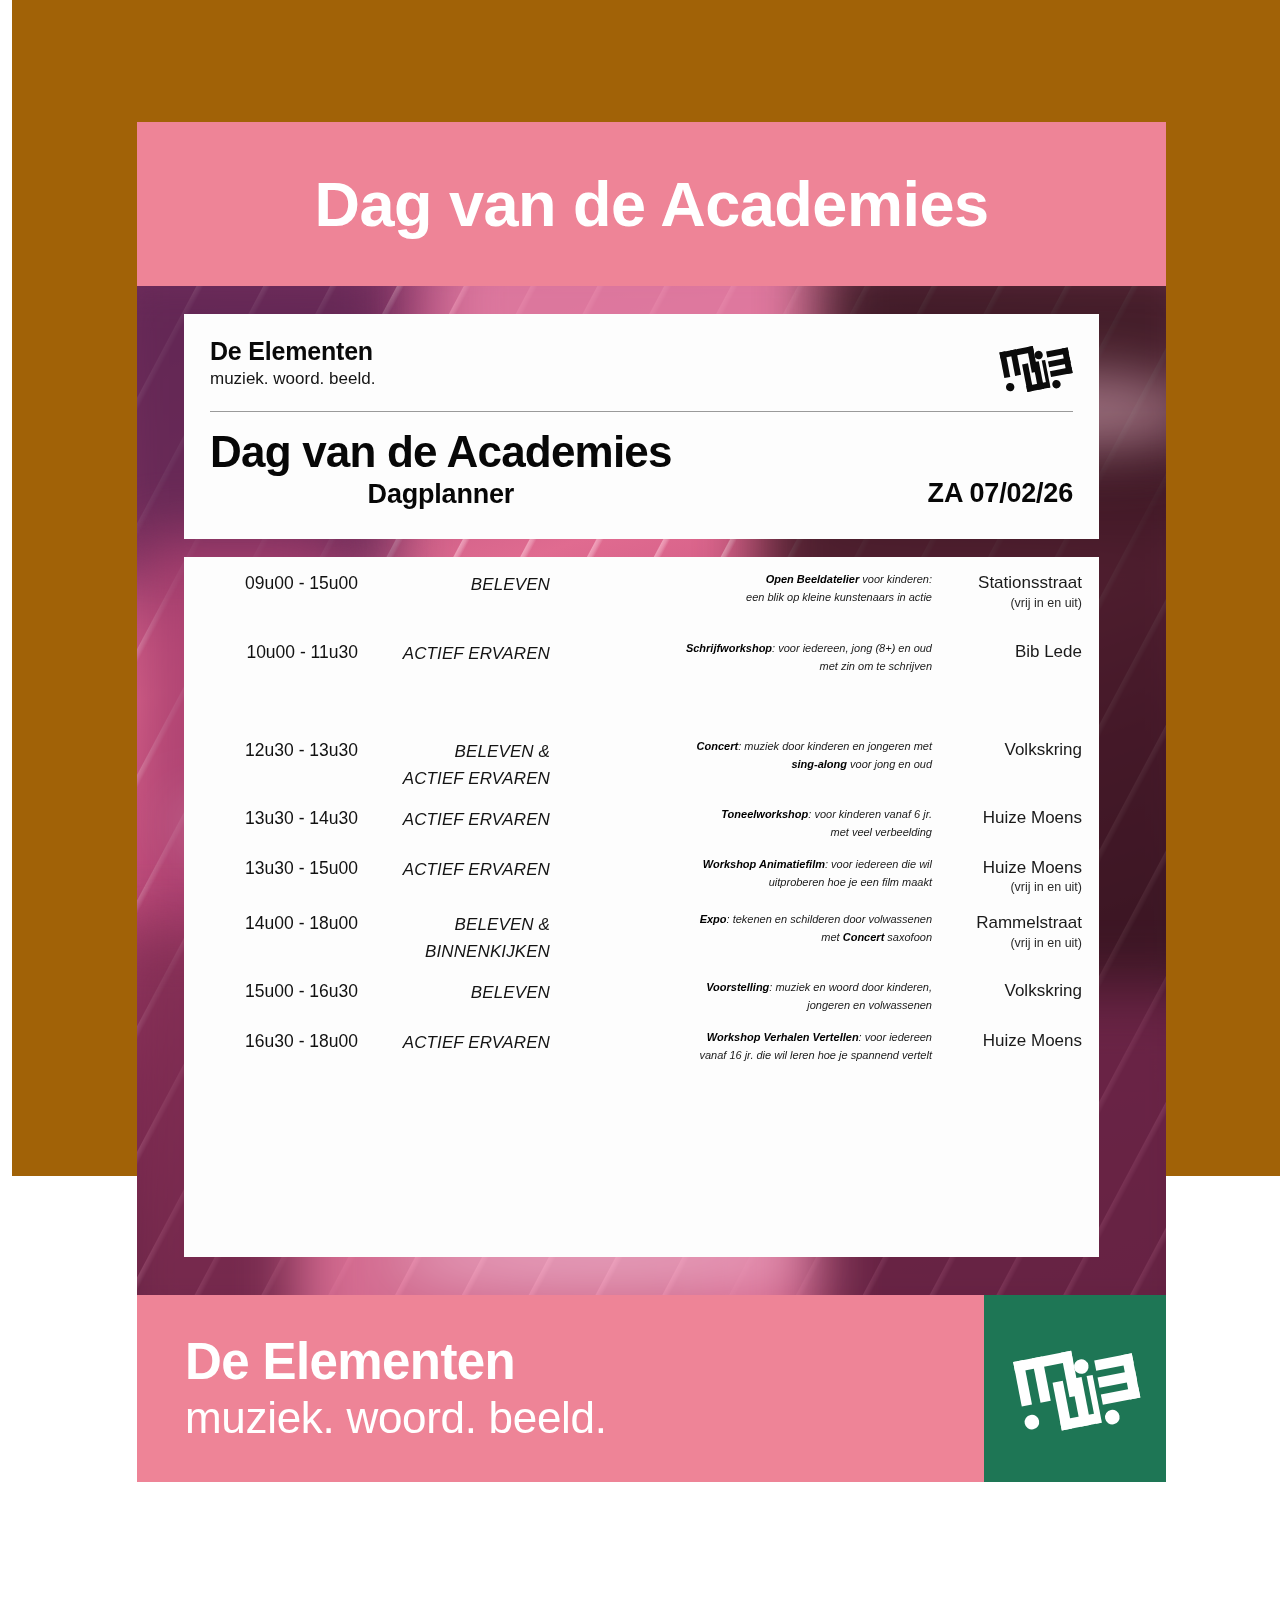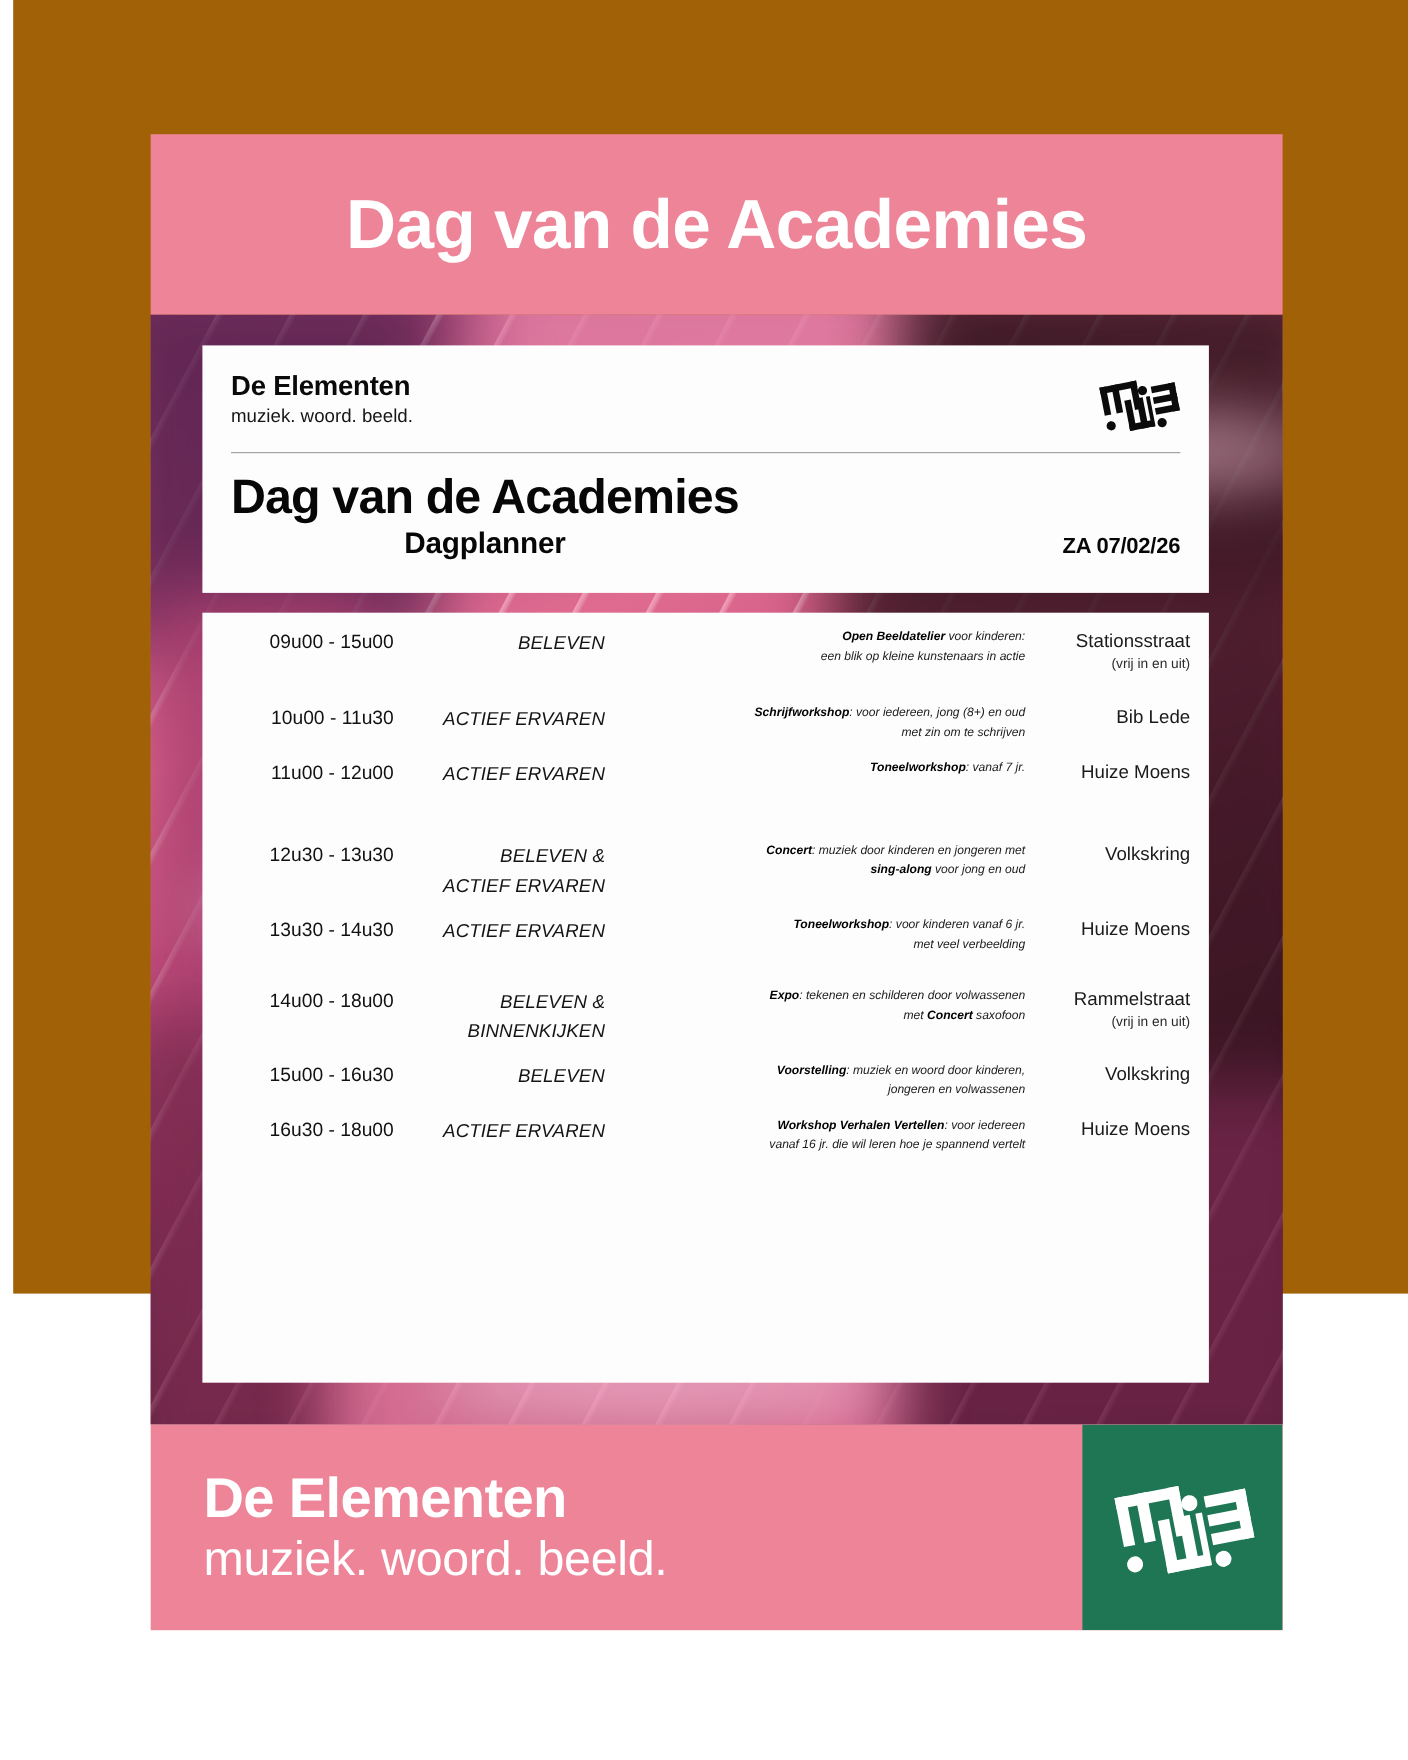--- a/index.html
+++ b/index.html
@@ -115,21 +115,21 @@
   .sub-title {
     font-size: 27px;
     font-weight: 700;
     color: #070707;
     line-height: 1.2;
     letter-spacing: -0.2px;
     margin-top: 2px;
     text-align: center;
   }
   .date-badge {
-    font-size: 20px;
+    font-size: 27px;
     font-weight: 700;
     color: #070707;
     letter-spacing: -0.2px;
     padding-bottom: 2px;
   }
 
   
   .logo-mark { display: block; }
 
   
@@ -332,30 +332,20 @@
             <td class="cell-desc">
               <div><b>Schrijfworkshop</b>: voor iedereen, jong (8+) en oud</div>
               <div>met zin om te schrijven</div>
             </td>
             <td class="cell-loc"><span>Bib Lede</span></td>
           </tr>
           <tr>
             <td colspan="4" style="height: 14px;"></td>
           </tr>
           <tr>
-            <td class="cell-time">11u00 - 12u00</td>
-            <td class="cell-kind">
-              <div>ACTIEF ERVAREN</div>
-            </td>
-            <td class="cell-desc">
-              <div><b>Toneelworkshop</b>: vanaf 7 jr.</div>
-            </td>
-            <td class="cell-loc"><span>Huize Moens</span></td>
-          </tr>
-          <tr>
             <td colspan="4" style="height: 34px;"></td>
           </tr>
           <tr>
             <td colspan="4" style="height: 14px;"></td>
           </tr>
           <tr>
             <td class="cell-time">12u30 - 13u30</td>
             <td class="cell-kind">
               <div>BELEVEN &amp;</div>
               <div>ACTIEF ERVAREN</div>
@@ -375,20 +365,31 @@
               <div>ACTIEF ERVAREN</div>
             </td>
             <td class="cell-desc">
               <div><b>Toneelworkshop</b>: voor kinderen vanaf 6 jr.</div>
               <div>met veel verbeelding</div>
             </td>
             <td class="cell-loc"><span>Huize Moens</span></td>
           </tr>
           <tr>
             <td colspan="4" style="height: 14px;"></td>
+          </tr>
+          <tr>
+            <td class="cell-time">13u30 - 15u00</td>
+            <td class="cell-kind">
+              <div>ACTIEF ERVAREN</div>
+            </td>
+            <td class="cell-desc">
+              <div><b>Workshop Animatiefilm</b>: voor iedereen die wil</div>
+              <div>uitproberen hoe je een film maakt</div>
+            </td>
+            <td class="cell-loc"><span>Huize Moens</span><span class="note">(vrij in en uit)</span></td>
           </tr>
           <tr>
             <td colspan="4" style="height: 14px;"></td>
           </tr>
           <tr>
             <td class="cell-time">14u00 - 18u00</td>
             <td class="cell-kind">
               <div>BELEVEN &amp;</div>
               <div>BINNENKIJKEN</div>
             </td>

